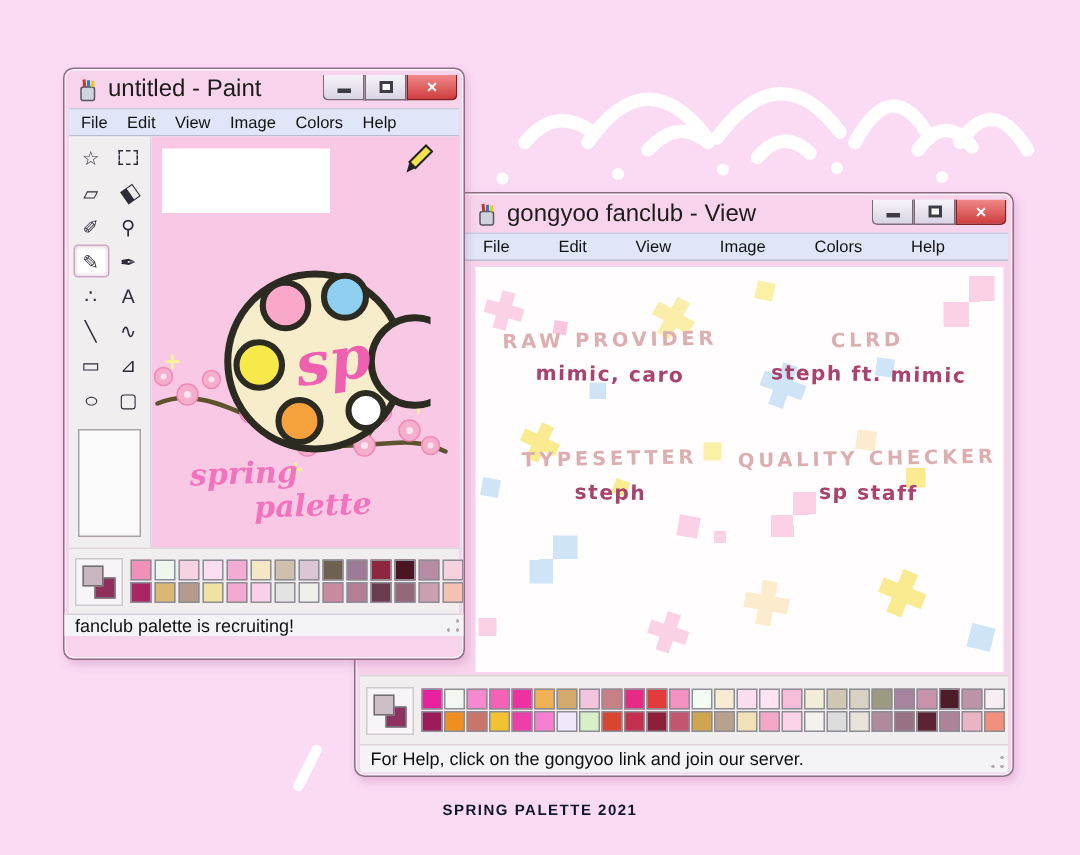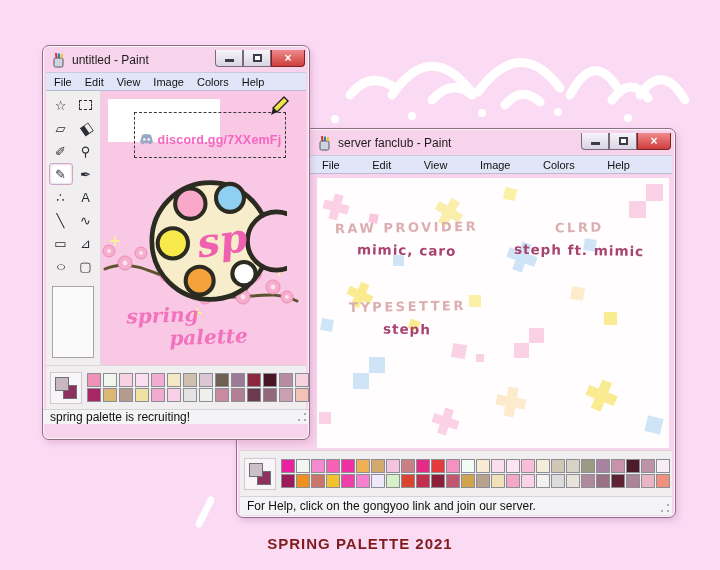--- a/index.html
+++ b/index.html
@@ -4,21 +4,21 @@
 <style>
   * { margin:0; padding:0; box-sizing:border-box; }
   html,body { width:720px; height:570px; }
   body { font-family:"Liberation Sans", sans-serif; overflow:hidden; }
   #stage { position:relative; width:720px; height:570px; background:#fbdaf4; overflow:hidden; }
 
   
   .win { position:absolute; background:#f8d4ec; border:1px solid #8f6e84; border-radius:7px;
          box-shadow: inset 0 0 0 1px rgba(255,255,255,.8), 2px 3px 6px rgba(170,90,150,.25); }
   .titlebar { height:26px; display:flex; align-items:center; gap:6px; padding:2px 4px 0 8px; }
-  .title-text { font-size:12px; color:#1c1c1c; white-space:nowrap; }
+  .title-text { font-size:16px; color:#1c1c1c; white-space:nowrap; }
   .caption-group { margin-left:auto; display:flex; margin-top:-4px; }
   .cap-btn { width:28px; height:17px; border:1px solid #7a6a78; border-top:none;
              background:linear-gradient(#f6f4fa,#d9d4e4); display:flex; align-items:center; justify-content:center; }
   .cap-btn.first { border-bottom-left-radius:4px; }
   .cap-btn.close { width:34px; background:linear-gradient(#f08a8a,#cf3d3d); border-color:#7e2323;
                    border-bottom-right-radius:4px; color:#fff; font-size:12px; font-weight:bold; line-height:1; }
   .glyph-min { width:9px; height:3px; background:#3c3c46; margin-top:6px; }
   .glyph-max { width:9px; height:8px; border:2px solid #3c3c46; background:#fff; }
   .menubar { background:#e0e6f8; border-top:1px solid #c6cbdf; border-bottom:1px solid #b7bcd2;
              height:19px; display:flex; align-items:center; font-size:11px; color:#111;
@@ -84,21 +84,21 @@
                    letter-spacing:1px; color:#a8426f; transform:rotate(1deg); white-space:nowrap; }
   .confetti { position:absolute; }
   .confetti.plus { clip-path:polygon(33% 0,67% 0,67% 33%,100% 33%,100% 67%,67% 67%,67% 100%,33% 100%,33% 67%,0 67%,0 33%,33% 33%); }
   .confetti.checker { background-image:conic-gradient(var(--c) 0 25%, transparent 0 50%, var(--c) 0 75%, transparent 0); }
   #win-right .colorbox { position:absolute; left:3px; right:3px; top:321px; height:46px; margin:0; }
   #win-right .statusbar { position:absolute; left:3px; right:3px; top:367px; height:19px; }
 
   
   .deco { position:absolute; pointer-events:none; }
   #footer-credit { position:absolute; left:0; right:0; top:535px; text-align:center;
-                   font-size:15px; font-weight:bold; letter-spacing:1px; color:#7f1d1d; }
+                   font-size:10px; font-weight:bold; letter-spacing:1px; color:#0f172a; }
 </style>
 </head>
 <body>
 
 <div id="stage">
 
   <svg class="deco" style="left:325px; top:40px;" width="390" height="95" viewBox="0 0 390 95">
     <g fill="none" stroke="#ffffff" stroke-width="9" stroke-linecap="round">
       <path d="M25,55 Q45,30 70,48"></path>
       <path d="M67,55 Q105,0 145,50"></path>
@@ -123,21 +123,21 @@
   </svg>
 
   <div class="win" id="win-right">
     <div class="titlebar">
       <svg width="15" height="16" viewBox="0 0 15 16">
         <rect x="3" y="6" width="9" height="9" rx="1.5" fill="#cfd4de" stroke="#55565e"></rect>
         <line x1="5.5" y1="6" x2="5" y2="1" stroke="#c0392b" stroke-width="2"></line>
         <line x1="8" y1="6" x2="8" y2="1.5" stroke="#2980b9" stroke-width="2"></line>
         <line x1="10.5" y1="6" x2="11" y2="2" stroke="#f1c40f" stroke-width="2"></line>
       </svg>
-      <span class="title-text">server fanclub - Paint</span>
+      <span class="title-text">gongyoo fanclub - View</span>
       <div class="caption-group">
         <div class="cap-btn first">
             <div class="glyph-min"></div>
           </div>
         <div class="cap-btn">
             <div class="glyph-max"></div>
           </div>
         <div class="cap-btn close">
             <span>×</span>
           </div>
@@ -183,20 +183,24 @@
             <div class="role">RAW PROVIDER</div>
             <div class="names">mimic, caro</div>
           </div>
           <div class="credit">
             <div class="role">CLRD</div>
             <div class="names">steph ft. mimic</div>
           </div>
           <div class="credit">
             <div class="role">TYPESETTER</div>
             <div class="names">steph</div>
+          </div>
+          <div class="credit">
+            <div class="role">QUALITY CHECKER</div>
+            <div class="names">sp staff</div>
           </div>
         </div>
     </div>
 
     <div class="colorbox">
       <div class="indicator">
         <div class="back" id="ind-back-r" style="background: rgb(142, 48, 96);"></div>
         <div class="front" id="ind-front-r" style="background: rgb(205, 191, 199);"></div>
       </div>
       <div class="swatches" id="swatches-right" style="grid-template-columns:repeat(26,14px);">
@@ -311,28 +315,20 @@
             <div class="tool">⊿</div>
             <div class="tool" style="transform: scaleX(1.35);">○</div>
             <div class="tool">▢</div>
           </div>
         <div class="tool-options"></div>
       </div>
 
       <div id="canvas-left">
         <div id="white-rect"></div>
 
-        <div id="selection">
-          <svg width="15" height="12" viewBox="0 0 15 12">
-            <path d="M3,1 Q7.5,-1 12,1 L14,8 Q11,11.5 10,10 L9.5,9 Q7.5,9.8 5.5,9 L5,10 Q4,11.5 1,8 Z" fill="#9aa8c4"></path>
-            <circle cx="5.3" cy="5.4" r="1.25" fill="#fff"></circle>
-            <circle cx="9.7" cy="5.4" r="1.25" fill="#fff"></circle>
-          </svg>
-          <span id="discord-link">discord.gg/7XXemFj</span>
-        </div>
 
         <svg id="pencil-cursor" width="20" height="22" viewBox="0 0 20 22">
           <polygon points="15,2 19,6 8,17 4,13" fill="#f3e24c" stroke="#222" stroke-width="1.4"></polygon>
           <polygon points="4,13 8,17 2,20" fill="#222"></polygon>
         </svg>
 
         <svg id="branch-svg" width="200" height="132" viewBox="0 0 200 132">
           <g fill="none" stroke="#5d532f" stroke-width="3" stroke-linecap="round">
             <path d="M4,38 C40,22 80,62 122,66 C150,68 172,58 196,70"></path>
             <path d="M56,36 L72,16"></path>
@@ -421,19 +417,19 @@
           <div class="swatch" style="background: rgb(239, 239, 235);"></div>
           <div class="swatch" style="background: rgb(201, 138, 159);"></div>
           <div class="swatch" style="background: rgb(178, 127, 147);"></div>
           <div class="swatch" style="background: rgb(107, 58, 77);"></div>
           <div class="swatch" style="background: rgb(147, 104, 122);"></div>
           <div class="swatch" style="background: rgb(202, 160, 176);"></div>
           <div class="swatch" style="background: rgb(244, 194, 180);"></div>
         </div>
     </div>
     <div class="statusbar">
-      <span>spring palette is recruiting!</span>
+      <span>fanclub palette is recruiting!</span>
       <div class="grip"></div>
     </div>
   </div>
 
   <div id="footer-credit">SPRING PALETTE 2021</div>
 </div>
 
 </body></html>

